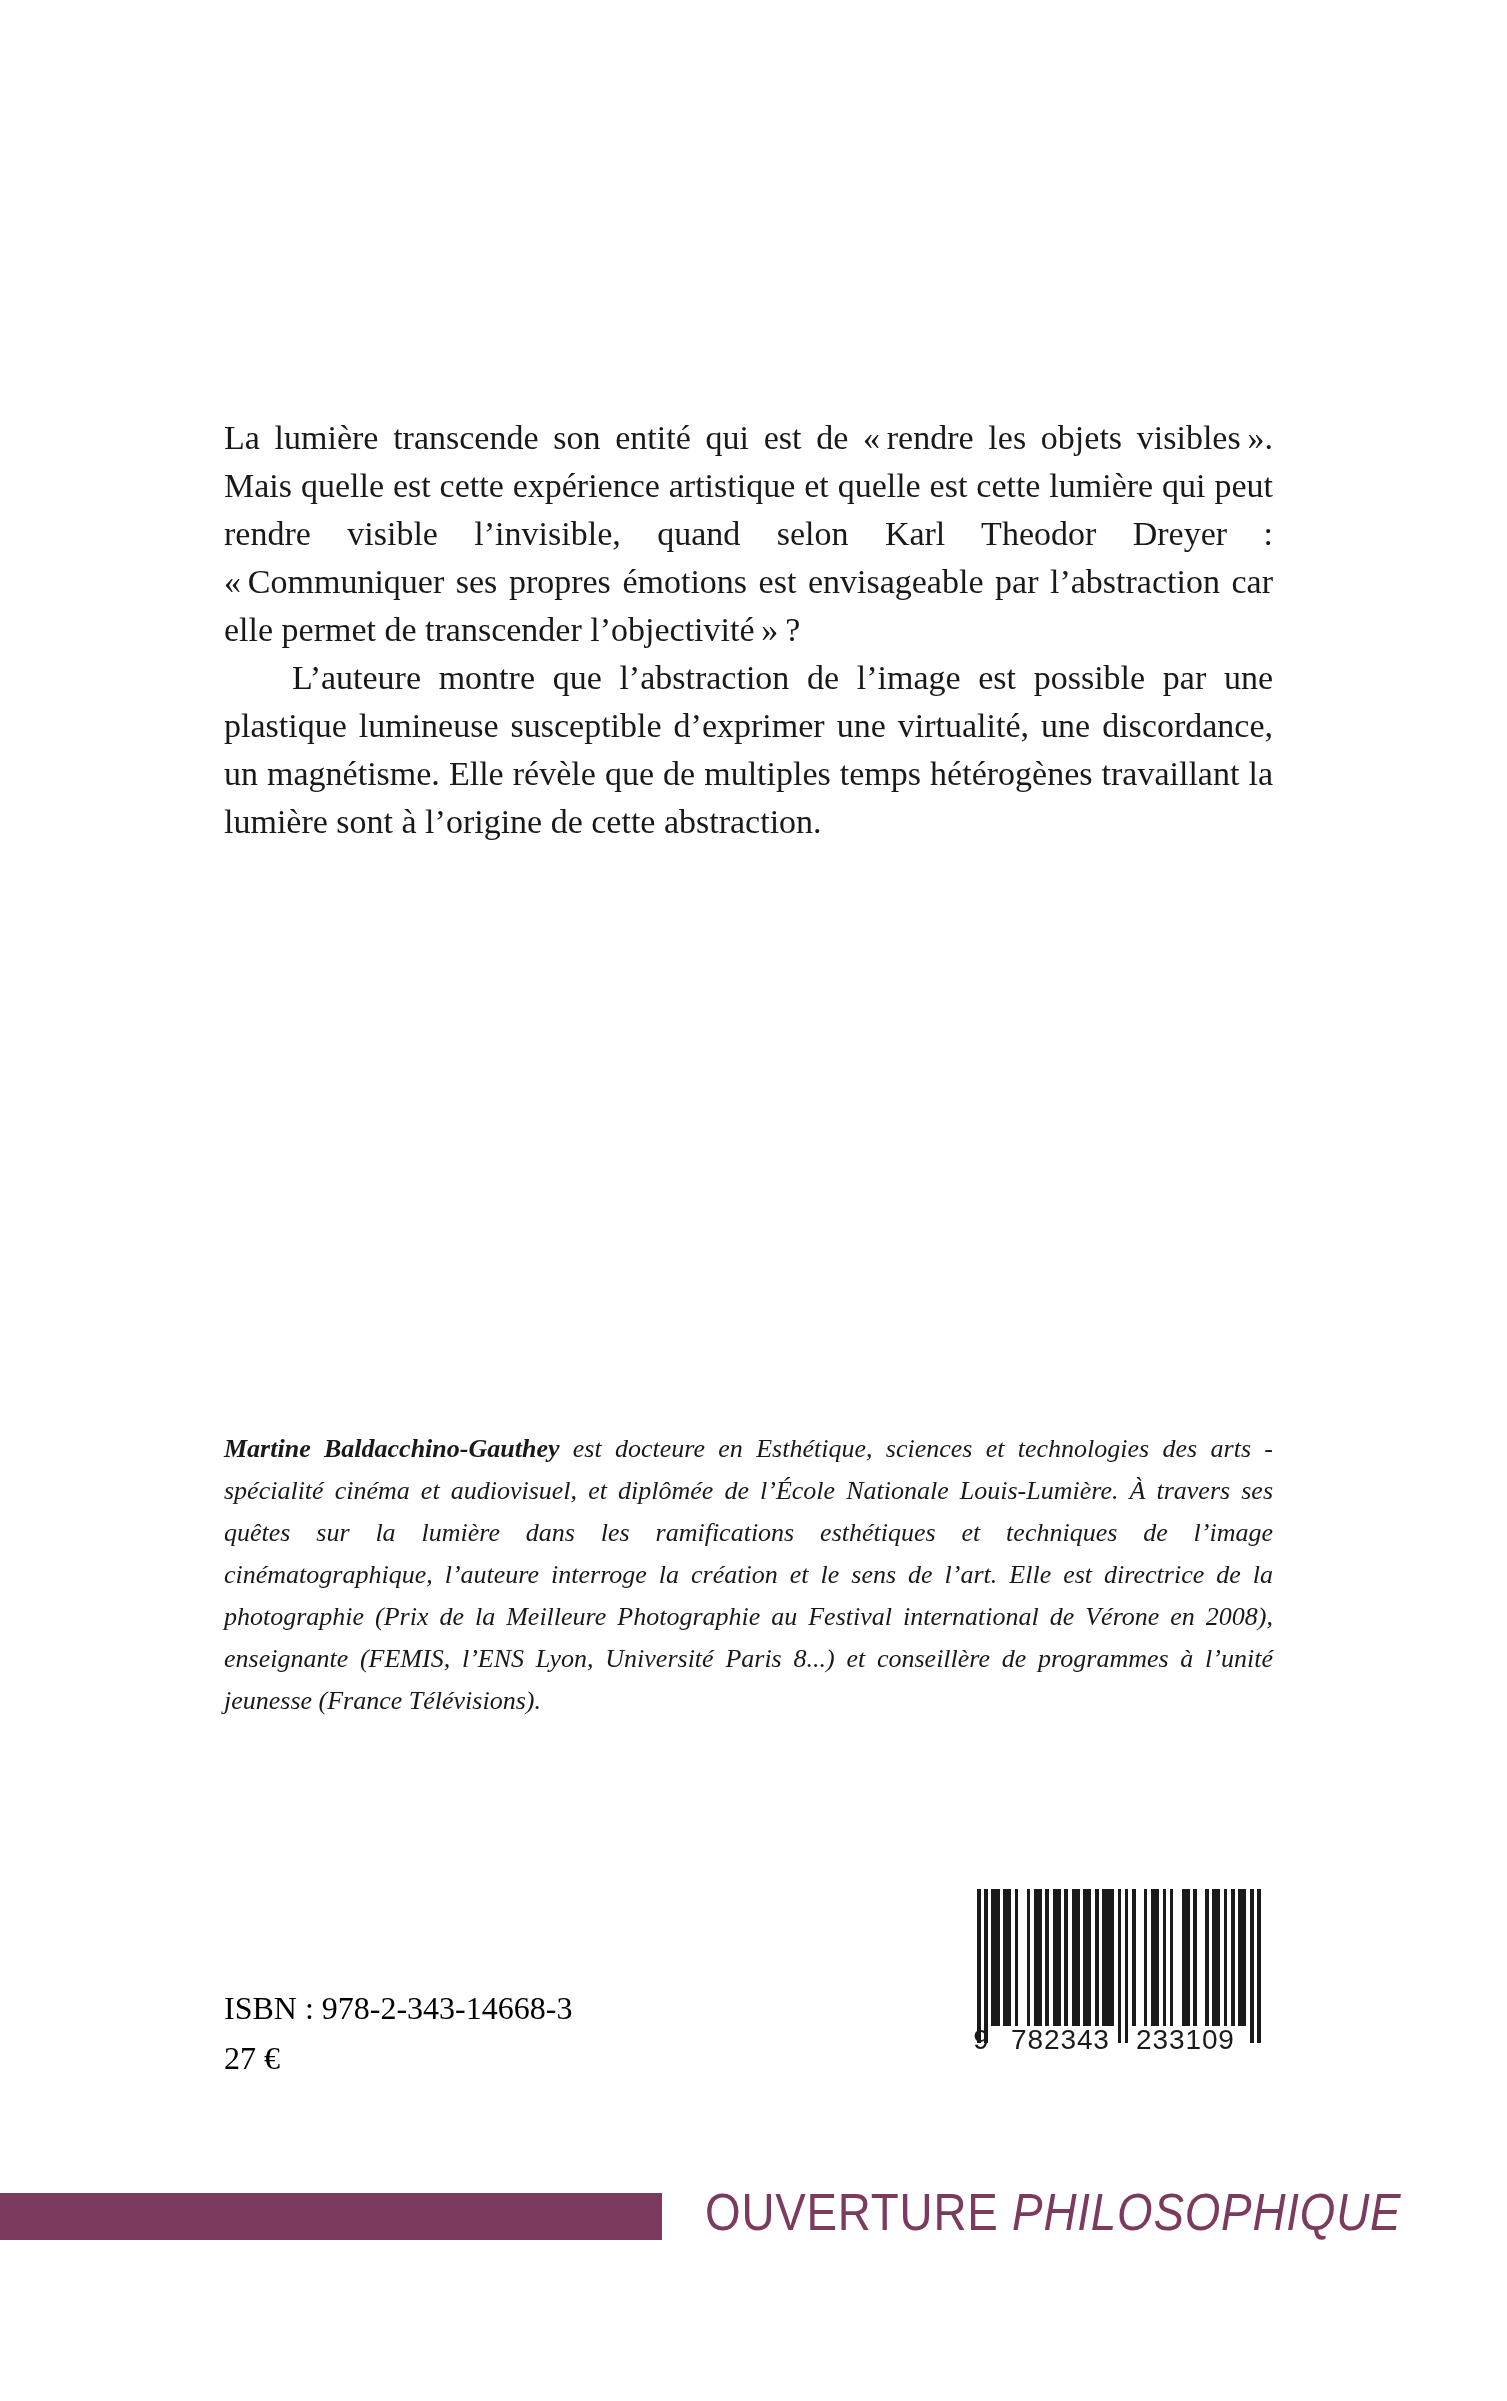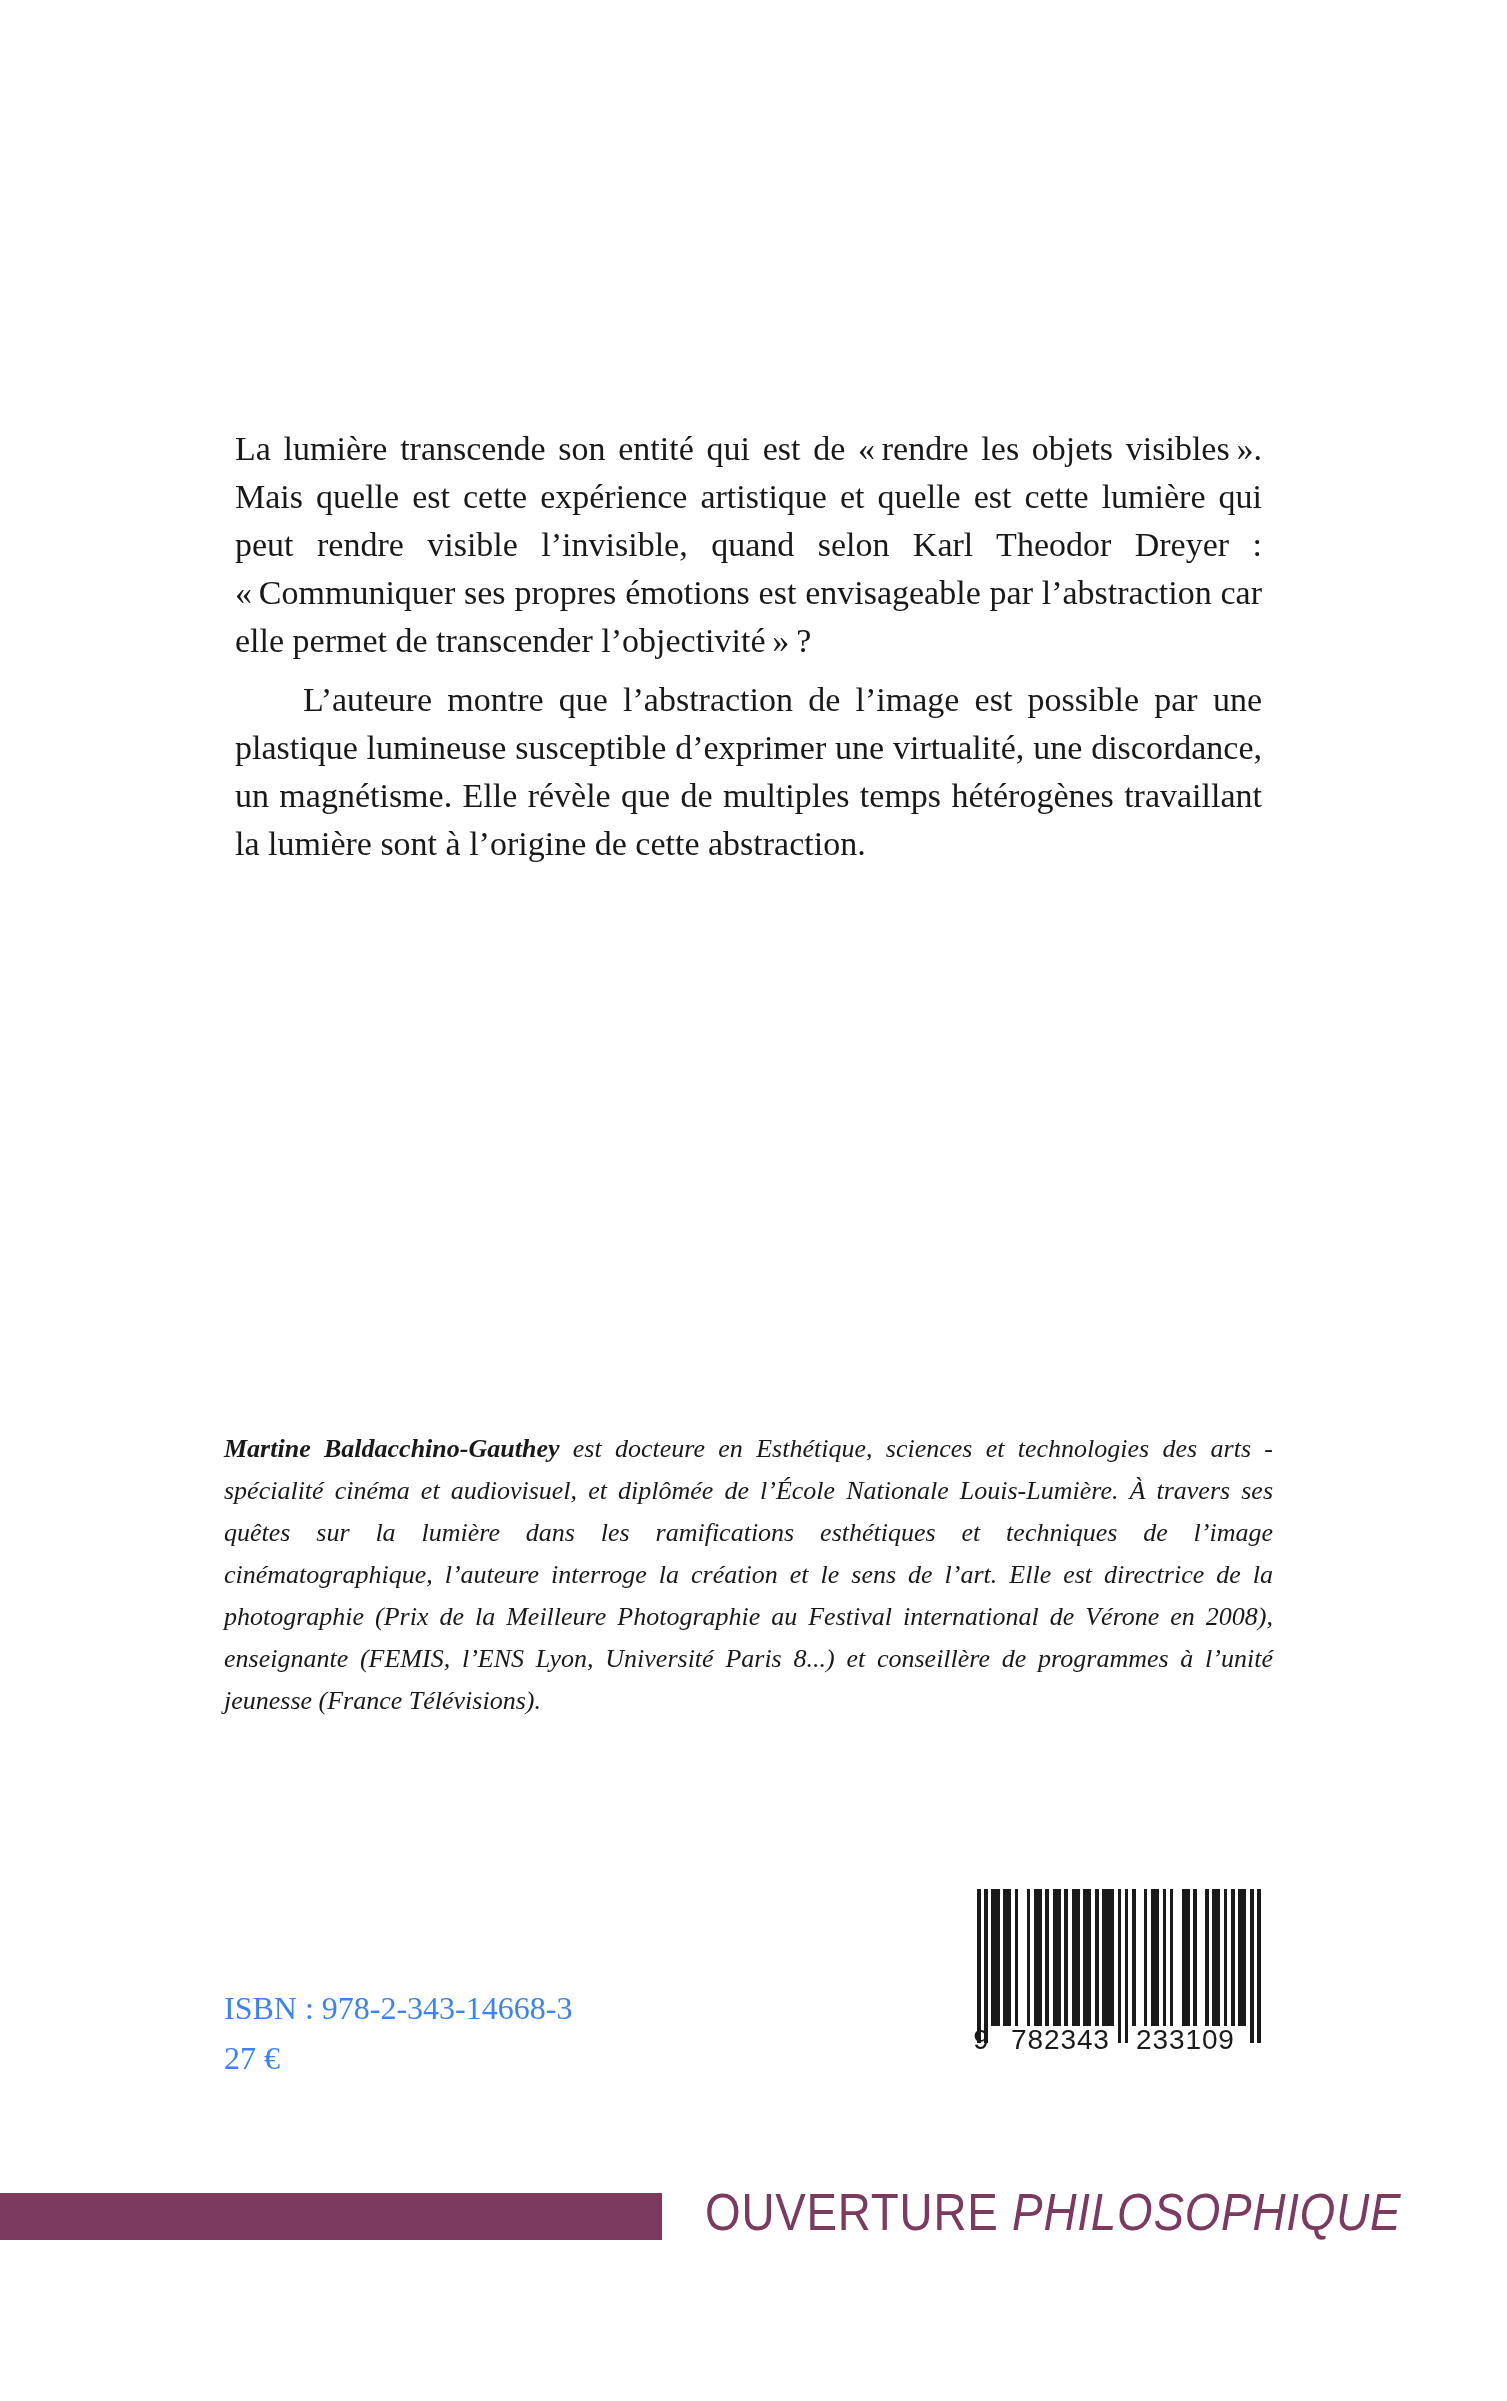--- a/index.html
+++ b/index.html
@@ -59,21 +59,21 @@
     top: 414px;
     width: 1049px;
     color: #19181a;
     font-family: "Liberation Serif", serif;
     font-size: 34px;
     line-height: 48px;
     text-align: justify;
     text-justify: inter-word;
   }
   .blurb p {
-    margin: 11px;
+    margin: 0;
   }
   .blurb p.indent {
     text-indent: 2.0em;
   }
   .blurb i, .blurb em {
     font-style: italic;
   }
 
   
   .bio {
@@ -92,21 +92,21 @@
   .bio .author-name {
     font-weight: bold;
     font-style: italic;
   }
 
   
   .isbn-block {
     position: absolute;
     left: 224px;
     top: 1983px;
-    color: #3b82f6;
+    color: #000000;
     font-family: "Liberation Serif", serif;
     font-size: 32px;
     line-height: 50px;
   }
   .isbn-block div { white-space: nowrap; }
 
   
   .barcode {
     position: absolute;
     left: 977px;

